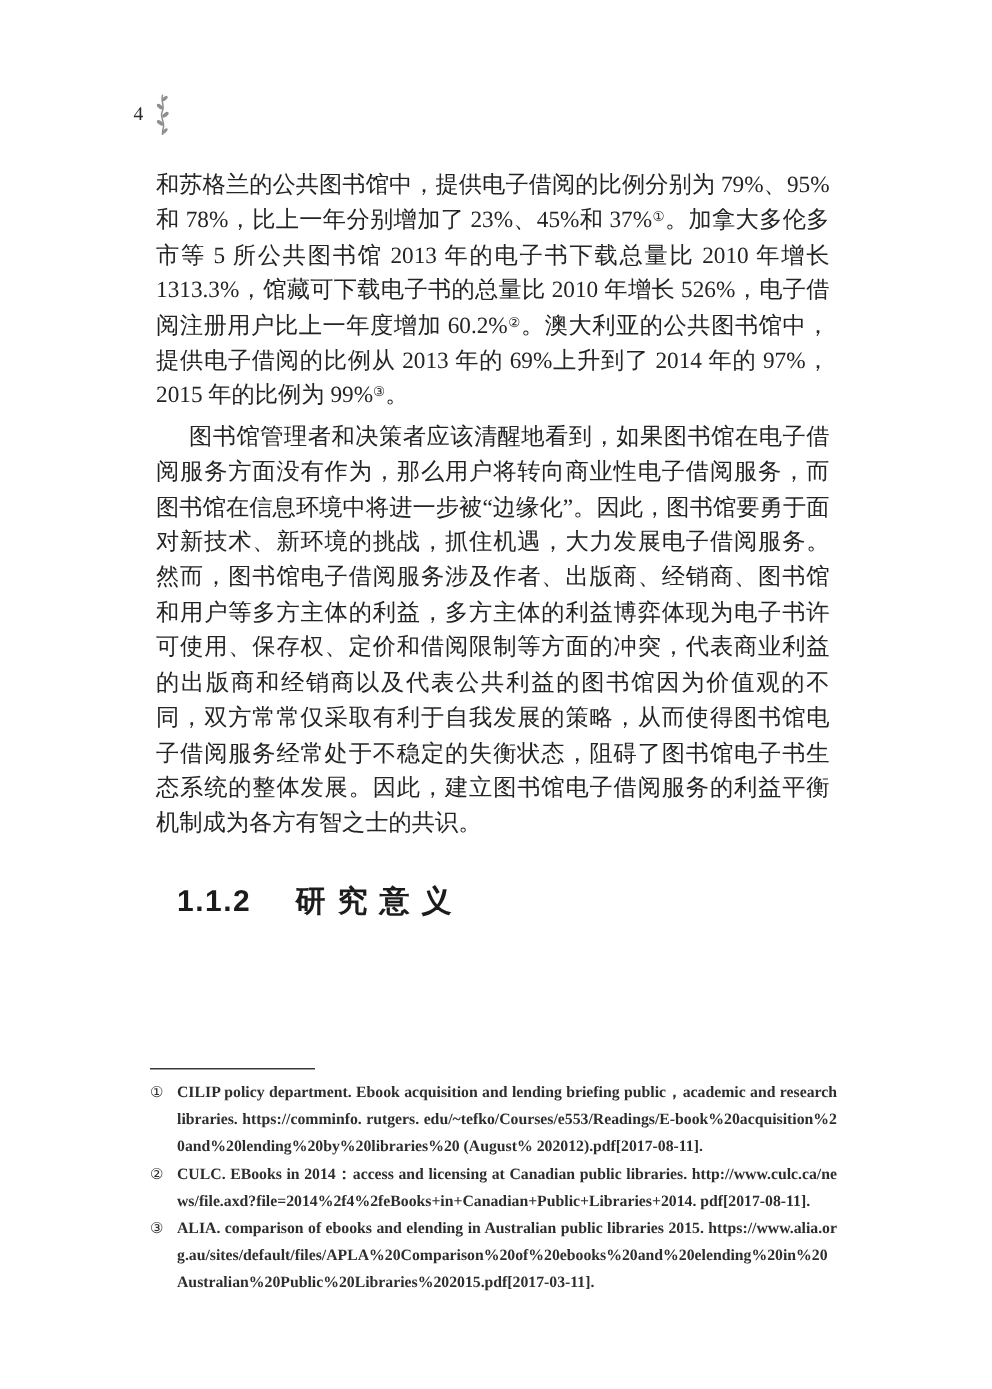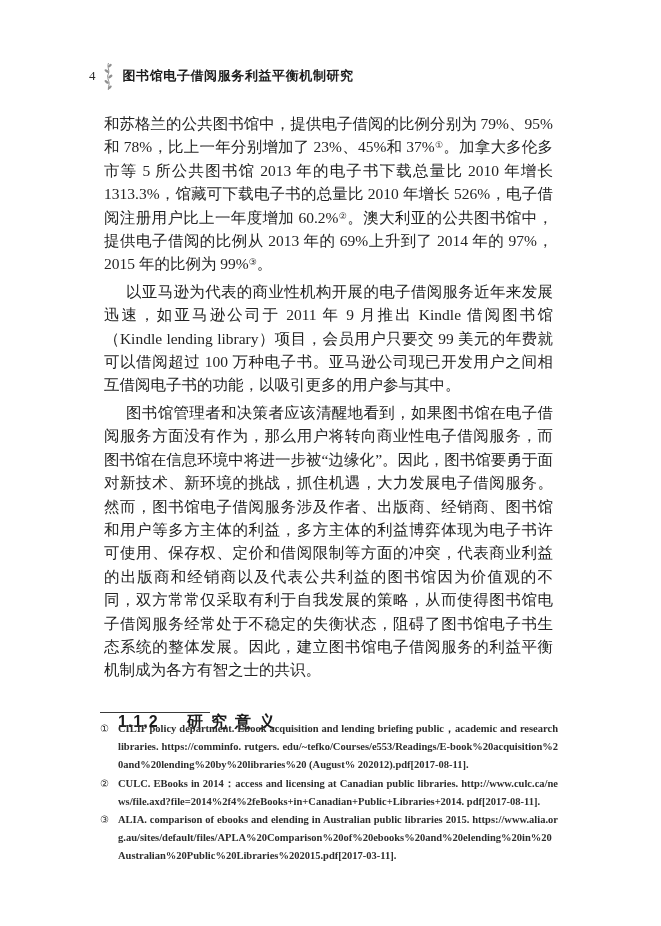--- a/index.html
+++ b/index.html
@@ -57,21 +57,21 @@
     font-size: 9px;
     line-height: 0;
     vertical-align: 4px;
   }
 
   .section-heading {
     margin: 27px 0 26px 0;
     padding-left: 18px;
     font-family: "Liberation Sans", "DejaVu Sans", sans-serif;
     font-weight: bold;
-    font-size: 16px;
+    font-size: 20px;
     line-height: 26px;
     color: #1c1c1c;
     text-indent: 0;
   }
   .section-number { letter-spacing: 1px; }
   .section-title { margin-left: 24px; letter-spacing: 8px; }
 
   
   .footnotes {
     position: absolute;
@@ -116,27 +116,25 @@
         <g fill="#8f8f8f">
           <ellipse cx="7.5" cy="3" rx="2.6" ry="1.3" transform="rotate(-42 7.5 3)"></ellipse>
           <ellipse cx="4" cy="9" rx="2.8" ry="1.4" transform="rotate(38 4 9)"></ellipse>
           <ellipse cx="8" cy="15" rx="2.8" ry="1.4" transform="rotate(-38 8 15)"></ellipse>
           <ellipse cx="4" cy="21" rx="2.8" ry="1.4" transform="rotate(38 4 21)"></ellipse>
           <ellipse cx="7.5" cy="27" rx="2.6" ry="1.3" transform="rotate(-42 7.5 27)"></ellipse>
         </g>
         <path d="M6 0 C4 5 8 8 5.5 13 C3.5 17 8.5 21 6 26 L5.8 30" stroke="#8f8f8f" stroke-width="1.1" fill="none"></path>
       </svg>
     </span>
-    <span class="running-title">图书馆电子借阅服务利益平衡机制研究</span>
   </div>
 
   <div class="body-text">
     <div>
         <p class="para">和苏格兰的公共图书馆中，提供电子借阅的比例分别为 79%、95%和 78%，比上一年分别增加了 23%、45%和 37%<sup>①</sup>。加拿大多伦多市等 5 所公共图书馆 2013 年的电子书下载总量比 2010 年增长 1313.3%，馆藏可下载电子书的总量比 2010 年增长 526%，电子借阅注册用户比上一年度增加 60.2%<sup>②</sup>。澳大利亚的公共图书馆中，提供电子借阅的比例从 2013 年的 69%上升到了 2014 年的 97%，2015 年的比例为 99%<sup>③</sup>。</p>
-        <p class="para indent">以亚马逊为代表的商业性机构开展的电子借阅服务近年来发展迅速，如亚马逊公司于 2011 年 9 月推出 Kindle 借阅图书馆（Kindle lending library）项目，会员用户只要交 99 美元的年费就可以借阅超过 100 万种电子书。亚马逊公司现已开发用户之间相互借阅电子书的功能，以吸引更多的用户参与其中。</p>
         <p class="para indent">图书馆管理者和决策者应该清醒地看到，如果图书馆在电子借阅服务方面没有作为，那么用户将转向商业性电子借阅服务，而图书馆在信息环境中将进一步被“边缘化”。因此，图书馆要勇于面对新技术、新环境的挑战，抓住机遇，大力发展电子借阅服务。然而，图书馆电子借阅服务涉及作者、出版商、经销商、图书馆和用户等多方主体的利益，多方主体的利益博弈体现为电子书许可使用、保存权、定价和借阅限制等方面的冲突，代表商业利益的出版商和经销商以及代表公共利益的图书馆因为价值观的不同，双方常常仅采取有利于自我发展的策略，从而使得图书馆电子借阅服务经常处于不稳定的失衡状态，阻碍了图书馆电子书生态系统的整体发展。因此，建立图书馆电子借阅服务的利益平衡机制成为各方有智之士的共识。</p>
       </div>
 
     <h3 class="section-heading">
       <span class="section-number">1.1.2</span>
       <span class="section-title">研究意义</span>
     </h3>
 
   </div>
 

